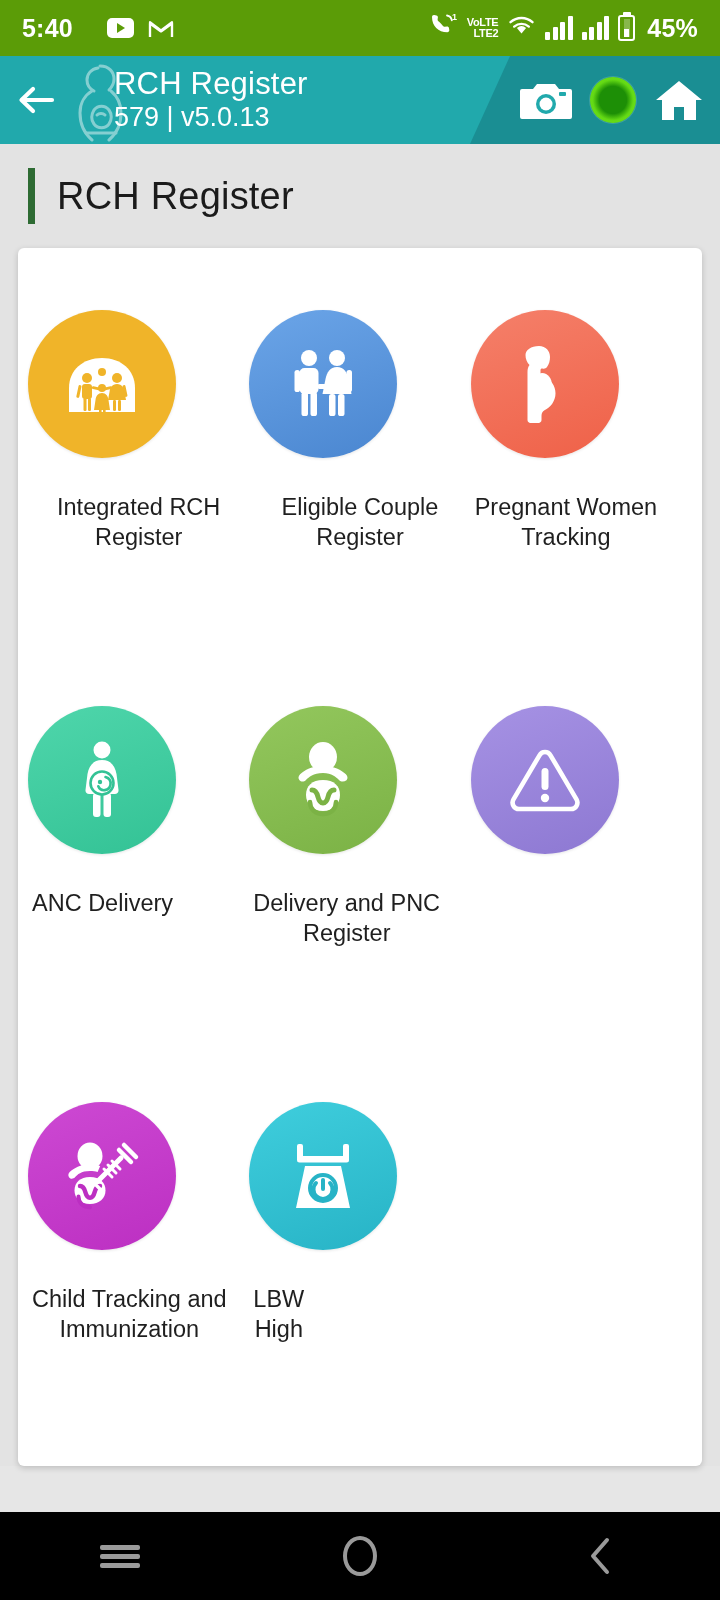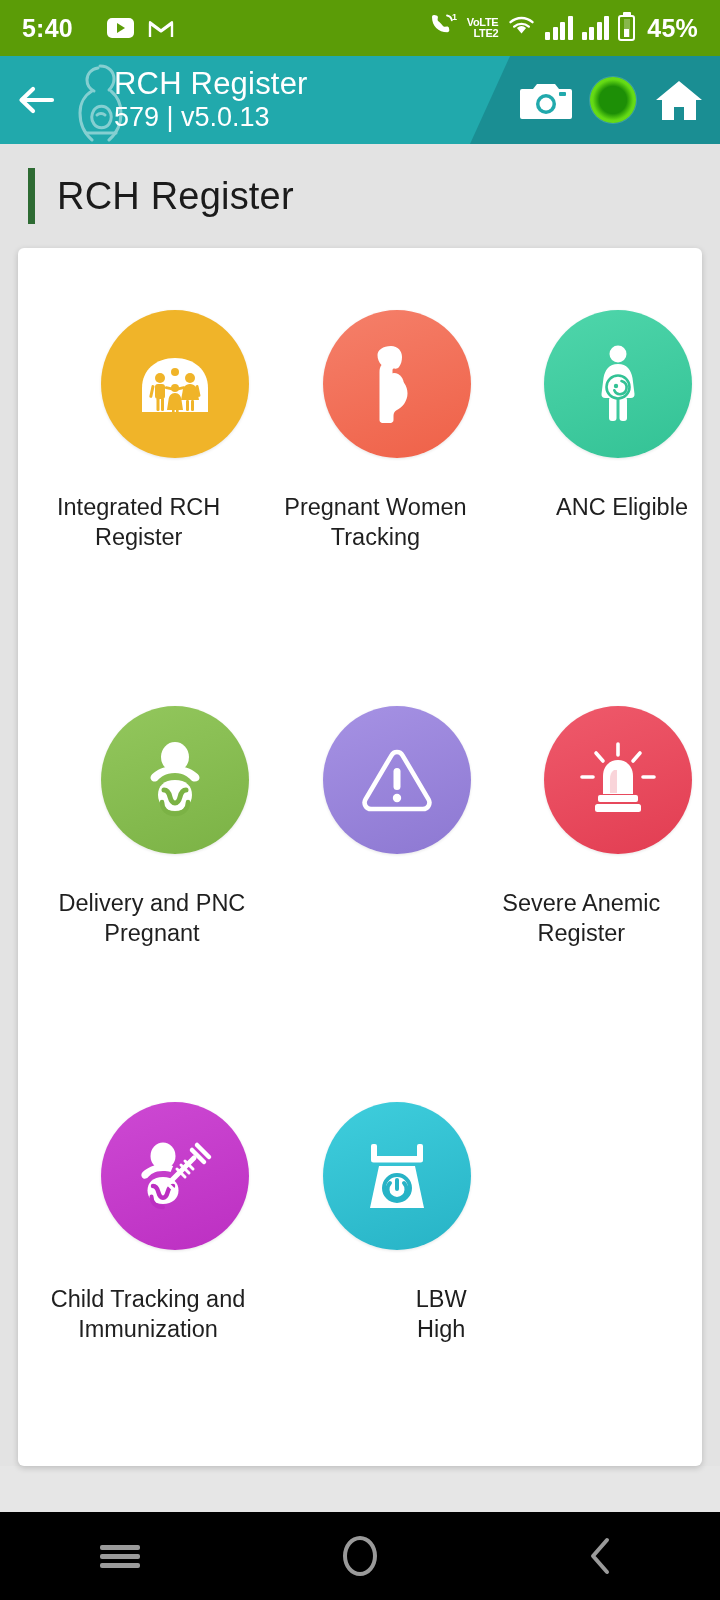--- a/index.html
+++ b/index.html
@@ -98,21 +98,21 @@
 
   
   .card-wrap { padding:0 18px; background:#e3e3e3; }
   .card {
     background:#fff; border-radius:6px; padding:44px 10px 40px;
     box-shadow:0 2px 6px rgba(0,0,0,.18);
     height:1218px;
   }
   .grid { display:grid; grid-template-columns:repeat(3,1fr); }
   .tile {
-    display:flex; flex-direction:column; align-items:flex-end;
+    display:flex; flex-direction:column; align-items:flex-start;
     padding-top:18px; height:396px;
   }
   .tile .circle {
     width:148px; height:148px; border-radius:50%;
     display:flex; align-items:center; justify-content:center;
     box-shadow:0 1px 3px rgba(0,0,0,.10);
   }
   .tile .circle svg { display:block; }
   .tile .label {
     margin-top:34px; font-size:23.5px; color:#1f1f1f;
@@ -267,20 +267,40 @@
                 <rect x="52" y="52" width="3" height="11" rx="1.2"></rect>
                 <rect x="57" y="52" width="3" height="11" rx="1.2"></rect>
                 <rect x="62.5" y="37" width="3" height="12" rx="1.4" transform="rotate(-12 64 43)"></rect>
                 <rect x="39" y="38" width="12" height="2.8" rx="1.3" transform="rotate(-12 51 39)"></rect>
               </g>
             </svg>
           </div>
           <div class="label">Integrated RCH Register</div>
         </div>
 
+        <div class="tile">
+          <div class="circle" style="background:linear-gradient(160deg,#6ba5e8,#4a86d0)">
+            <svg width="74" height="76" viewBox="0 0 74 76">
+              <g fill="#fff">
+                <circle cx="23" cy="12" r="8"></circle>
+                <rect x="13.5" y="22" width="19" height="26" rx="5"></rect>
+                <rect x="15.5" y="46" width="6.5" height="24" rx="2.6"></rect>
+                <rect x="24.5" y="46" width="6.5" height="24" rx="2.6"></rect>
+                <rect x="8.5" y="24" width="5.5" height="22" rx="2.6"></rect>
+                <circle cx="51" cy="12" r="8"></circle>
+                <path d="M51 21c-7 0-10 5-11.5 12l-3 15h29l-3-15C61 26 58 21 51 21z"></path>
+                <rect x="43" y="48" width="6.5" height="22" rx="2.6"></rect>
+                <rect x="52" y="48" width="6.5" height="22" rx="2.6"></rect>
+                <rect x="60.5" y="24" width="5.5" height="22" rx="2.6"></rect>
+                <rect x="31" y="38" width="13" height="5" rx="2.4"></rect>
+              </g>
+            </svg>
+          </div>
+          <div class="label">Eligible Couple Register</div>
+        </div>
 
         <div class="tile">
           <div class="circle" style="background:linear-gradient(160deg,#f5806a,#ef6148)">
             <svg width="56" height="84" viewBox="0 0 56 84">
               <g fill="#fff">
                 <path d="M22 4c7 0 11 5 11 11 0 4-1 7-3 10-1 1.5-3 2-4.5 1.5-1-.3-2 .4-2 1.5v3c0 2 1.5 3.5 3.5 4.2 7 2.4 11.5 8.5 11.5 16 0 8-5 14-11 17-2 1-3 3-3 5.5V78c0 1.6-1.3 3-3 3h-8c-1.7 0-3-1.4-3-3V30c0-3 .5-5 2-7-2.5-2.5-4-6-4-10C8.5 8 14 4 22 4z"></path>
                 <path d="M25 31c6 0 10 6 10 12s-4 12-10 12c-2 0-3-1-3-3V34c0-2 1-3 3-3z"></path>
               </g>
             </svg>
           </div>
@@ -295,67 +315,49 @@
                 <circle cx="31" cy="12" r="8.5"></circle>
                 <path d="M31 22c-9 0-13 6-14.5 14l-2 16c-.3 2.4 1.4 4 3.6 4h25.8c2.2 0 3.9-1.6 3.6-4l-2-16C44 28 40 22 31 22z"></path>
                 <rect x="22" y="55" width="7.5" height="24" rx="3"></rect>
                 <rect x="32.5" y="55" width="7.5" height="24" rx="3"></rect>
               </g>
               <circle cx="31" cy="45" r="11.5" fill="none" stroke="#33c295" stroke-width="2.6"></circle>
               <path d="M34.5 39c3.5 1 5.5 4 5 7.5-.4 3-2.6 5.2-5.6 5.6-3 .4-5.6-1.2-6.6-3.8" fill="none" stroke="#33c295" stroke-width="2.6" stroke-linecap="round"></path>
               <circle cx="29" cy="44" r="2.2" fill="#33c295"></circle>
             </svg>
           </div>
-          <div class="label">ANC Eligible</div>
+          <div class="label">ANC Delivery</div>
         </div>
 
         <div class="tile">
           <div class="circle" style="background:linear-gradient(160deg,#93c75d,#7bb245)">
             <svg width="74" height="80" viewBox="0 0 74 80">
               <g fill="#fff">
                 <ellipse cx="37" cy="17" rx="14" ry="15"></ellipse>
                 <path d="M37 33c-10 0-14 4-17 7-2 2-5 2-6.5.3-1.6-1.8-1.2-4.3.6-6 4.6-4.4 11.6-8.3 22.9-8.3s18.3 3.9 22.9 8.3c1.8 1.7 2.2 4.2.6 6C58 42 55 42 53 40c-3-3-7-7-16-7z"></path>
                 <path d="M37 40c11 0 17 6 17 15 0 9-7 16-17 16s-17-7-17-16c0-9 6-15 17-15z"></path>
               </g>
               <path d="M26 50c3 0 5 3 6 7 1 4 3 6 5 6s4-2 5-6c1-4 3-7 6-7" fill="none" stroke="#7bb245" stroke-width="5" stroke-linecap="round"></path>
               <path d="M24 62c0 7 5 12 13 12s13-5 13-12" fill="none" stroke="#7bb245" stroke-width="4.5" stroke-linecap="round"></path>
             </svg>
           </div>
           <div class="label">Delivery and PNC
-Pregnant</div>
+Register</div>
         </div>
 
         <div class="tile">
           <div class="circle" style="background:linear-gradient(160deg,#a692e4,#8d78d2)">
             <svg width="80" height="72" viewBox="0 0 80 72">
               <path d="M40 8c2.4 0 4.3 1.2 5.5 3.3l26 44c2.5 4.3-.5 9.7-5.5 9.7H14c-5 0-8-5.4-5.5-9.7l26-44C35.7 9.2 37.6 8 40 8z" fill="none" stroke="#fff" stroke-width="4.6" stroke-linejoin="round"></path>
               <rect x="36.5" y="24" width="7" height="22" rx="3.5" fill="#fff"></rect>
               <circle cx="40" cy="54" r="4.2" fill="#fff"></circle>
             </svg>
           </div>
         </div>
 
-        <div class="tile">
-          <div class="circle" style="background:linear-gradient(160deg,#ef5a6b,#e23d52)">
-            <svg width="84" height="76" viewBox="0 0 84 76">
-              <g stroke="#fff" stroke-width="3.6" stroke-linecap="round">
-                <path d="M42 2v11"></path>
-                <path d="M20 11l7 8"></path>
-                <path d="M64 11l-7 8"></path>
-                <path d="M6 35h11"></path>
-                <path d="M78 35h-11"></path>
-              </g>
-              <path d="M42 18c-9 0-15 7-15 16v18h30V34c0-9-6-16-15-16z" fill="#fff"></path>
-              <rect x="22" y="53" width="40" height="7" rx="2" fill="#fff"></rect>
-              <rect x="19" y="62" width="46" height="8" rx="2.5" fill="#fff"></rect>
-              <path d="M38 28c-3 2-4 5-4 9v14h7V28z" fill="#e23d52" opacity=".22"></path>
-            </svg>
-          </div>
-          <div class="label">Severe Anemic Register</div>
-        </div>
 
         <div class="tile">
           <div class="circle" style="background:linear-gradient(160deg,#cd49d3,#bc2fc2)">
             <svg width="86" height="80" viewBox="0 0 86 80">
               <g fill="#fff">
                 <ellipse cx="31" cy="20" rx="12.5" ry="13.5"></ellipse>
                 <path d="M31 35c-9 0-12.5 3.6-15 6.3-1.8 1.9-4.5 1.8-5.8.2-1.4-1.6-1-3.9.5-5.4C15 32 21.2 28.5 31 28.5c4 0 7.4.6 10.2 1.6l-2.6 5.8C36.4 35.3 34 35 31 35z"></path>
                 <path d="M31 41c10 0 15.5 5.5 15.5 13.5S40.2 68 31 68s-15.5-5.7-15.5-13.5S21 41 31 41z"></path>
               </g>
               <path d="M21 50c2.8 0 4.5 2.7 5.4 6.3.9 3.6 2.7 5.4 4.6 5.4s3.7-1.8 4.6-5.4c.9-3.6 2.6-6.3 5.4-6.3" fill="none" stroke="#bc2fc2" stroke-width="4.5" stroke-linecap="round"></path>

